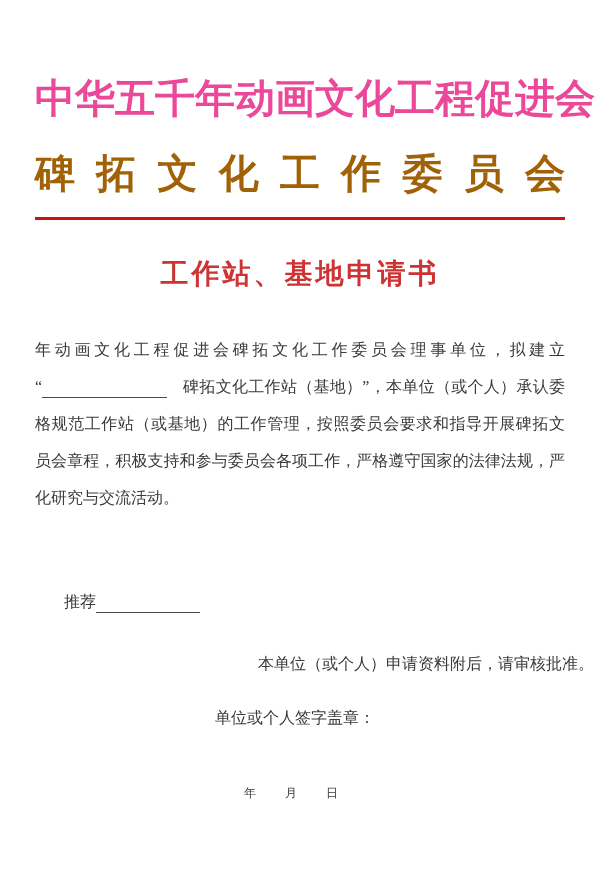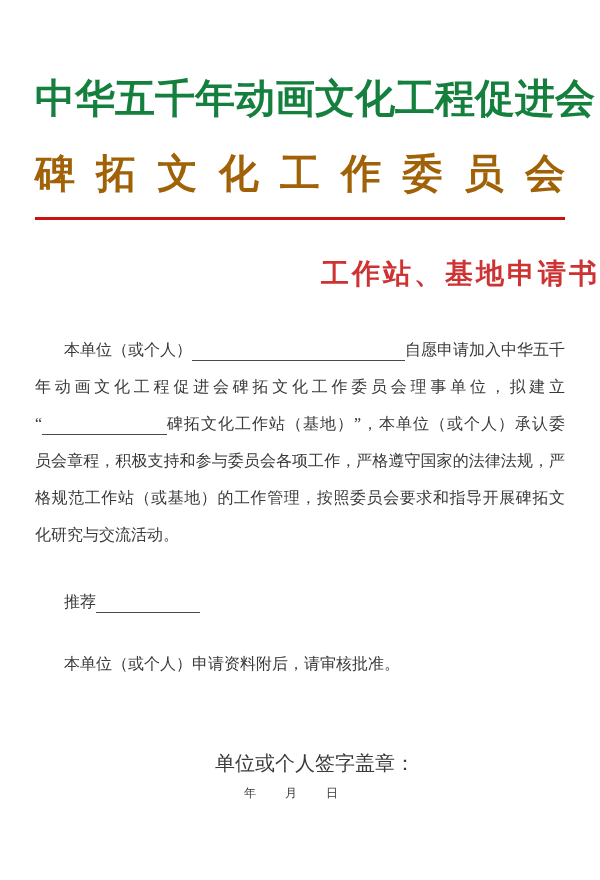--- a/index.html
+++ b/index.html
@@ -28,21 +28,21 @@
   .org-line1 { top: 73px; }
   .org-line2 { top: 148px; }
   .header-rule {
     left: 35px; top: 217px;
     width: 530px; height: 3px;
   }
 
   
   .doc-title {
     left: 0; top: 255px; width: 600px;
-    text-align: right;
+    text-align: center;
     font-size: 28px;
     font-weight: bold;
     letter-spacing: 3px;
   }
 
   
   .bodyblock {
     left: 35px; width: 530px;
     font-size: 16px;
     line-height: 37px;
@@ -64,68 +64,64 @@
     align-self: stretch;
     margin-bottom: 7px;
   }
   .blank.grow { flex: 1 1 auto; }
   .blank.w125 { flex: 0 0 125px; }
   .blank.w104 { flex: 0 0 104px; }
   .fillrest {
     flex: 1 1 auto;
     text-align: justify;
     text-align-last: justify;
+    margin-left: 16px;
   }
   .recommend { top: 583px; align-items: flex-end; }
-  .attach { top: 645px; }
+  .attach { top: 645px; text-align: right; }
 
   
   .sign-line {
-    left: 215px; top: 750px;
-    font-size: 20px;
+    left: 215px; top: 708px;
+    font-size: 16px;
     white-space: nowrap;
   }
   .date-line {
     left: 244px; top: 785px;
     font-size: 12px;
     white-space: nowrap;
   }
   .date-line .d { display: inline-block; }
   .date-line .d + .d { margin-left: 26px; }
 </style>
 </head>
 <body>
 
-<div class="abs org-name org-line1" style="color:#15803d">中华五千年动画文化工程促进会</div>
+<div class="abs org-name org-line1" style="color:#ec4899">中华五千年动画文化工程促进会</div>
 
 <div class="abs org-name org-line2" style="color:#a16207">碑拓文化工作委员会</div>
 
 <div class="abs header-rule" style="background:#cc1111"></div>
 
 <div class="abs doc-title" style="color:#cd3333">工作站、基地申请书</div>
 
 <div class="abs bodyblock para1">
 
-  <div class="flexline indent1">
-    <span class="txt">本单位（或个人）</span>
-    <span class="blank grow"></span>
-    <span class="txt">自愿申请加入中华五千</span>
-  </div>
 
   <div class="jline">年动画文化工程促进会碑拓文化工作委员会理事单位，拟建立</div>
 
   <div class="flexline">
     <span class="txt">“</span>
     <span class="blank w125"></span>
     <span class="fillrest">碑拓文化工作站（基地）”，本单位（或个人）承认委</span>
   </div>
 
+  <div class="jline">格规范工作站（或基地）的工作管理，按照委员会要求和指导开展碑拓文</div>
+
   <div class="jline">员会章程，积极支持和参与委员会各项工作，严格遵守国家的法律法规，严</div>
-
-  <div class="jline">格规范工作站（或基地）的工作管理，按照委员会要求和指导开展碑拓文</div>
 
   <div>化研究与交流活动。</div>
 </div>
 
 <div class="abs bodyblock recommend flexline indent1">
   <span class="txt">推荐</span>
   <span class="blank w104"></span>
   <span style="flex:1 1 auto"></span>
 </div>
 

